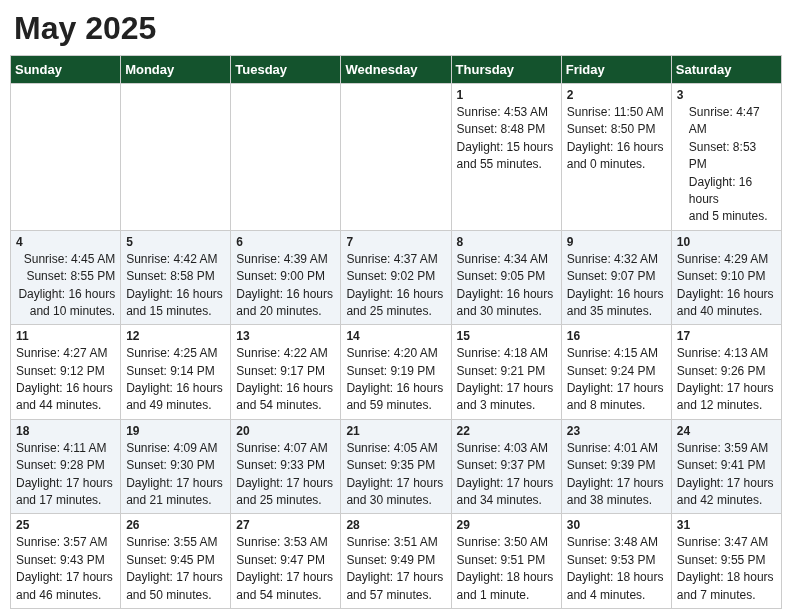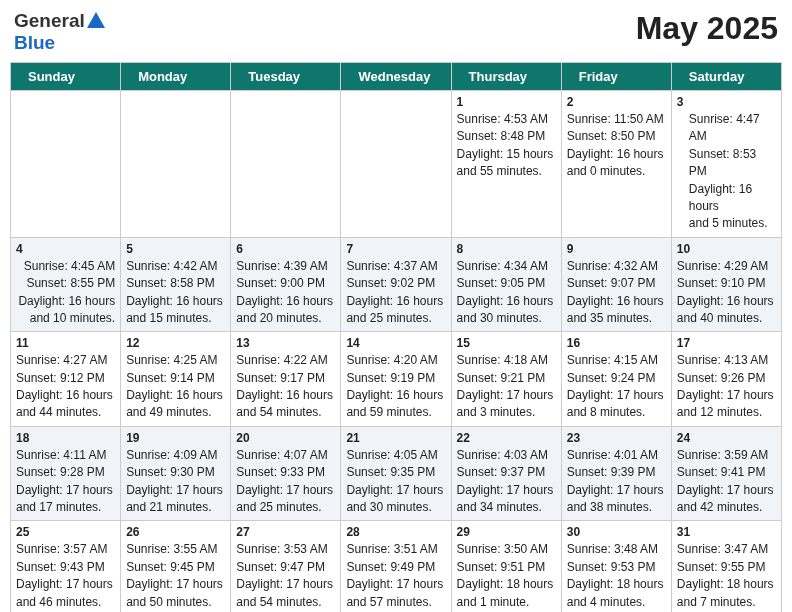--- a/index.html
+++ b/index.html
@@ -33,25 +33,25 @@
     .location {
       font-size: 15px;
       color: #444;
     }
     .calendar-table {
       width: 100%;
       border-collapse: collapse;
       border: 1px solid #ccc;
     }
     .calendar-table th {
-      background-color: #0f766e;
+      background-color: #14532d;
       color: #fff;
       font-size: 13px;
       font-weight: bold;
-      padding: 6px 17px;
+      padding: 6px 4px;
       text-align: left;
       border: 1px solid #ccc;
     }
     .calendar-table td {
       vertical-align: top;
       border: 1px solid #ccc;
       padding: 4px 5px;
       font-size: 10.5px;
       color: #222;
       width: 14.28%;
@@ -93,29 +93,20 @@
       border-bottom: 16px solid #1a69c4;
       display: inline-block;
       margin-left: 2px;
       margin-bottom: 2px;
     }
   </style>
 </head>
 <body>
 
 <div class="header-area">
-  <div class="logo">
-    <div class="logo-row">
-      <span class="logo-text-general">General</span>
-      <span class="logo-triangle"></span>
-    </div>
-    <div>
-      <span class="logo-text-blue">Blue</span>
-    </div>
-  </div>
   <div class="title-area">
     <div class="month-year">May 2025</div>
   </div>
 </div>
 
 <table class="calendar-table">
   <thead>
     <tr>
     <th>Sunday</th>
         <th>Monday</th>

